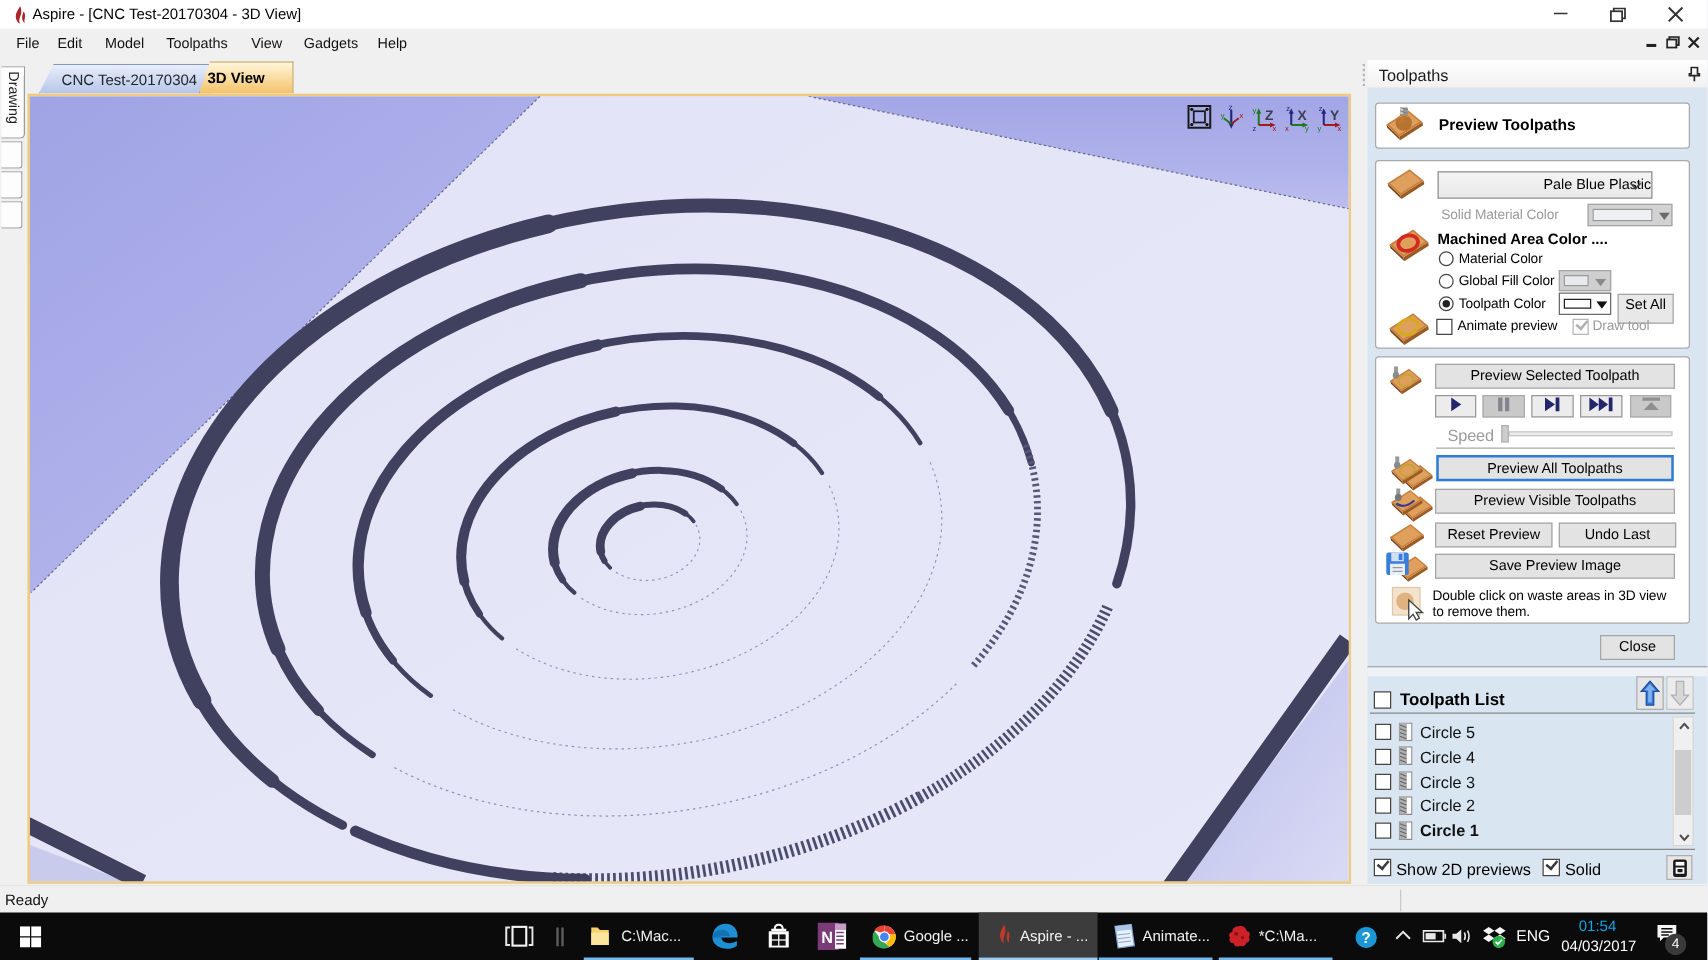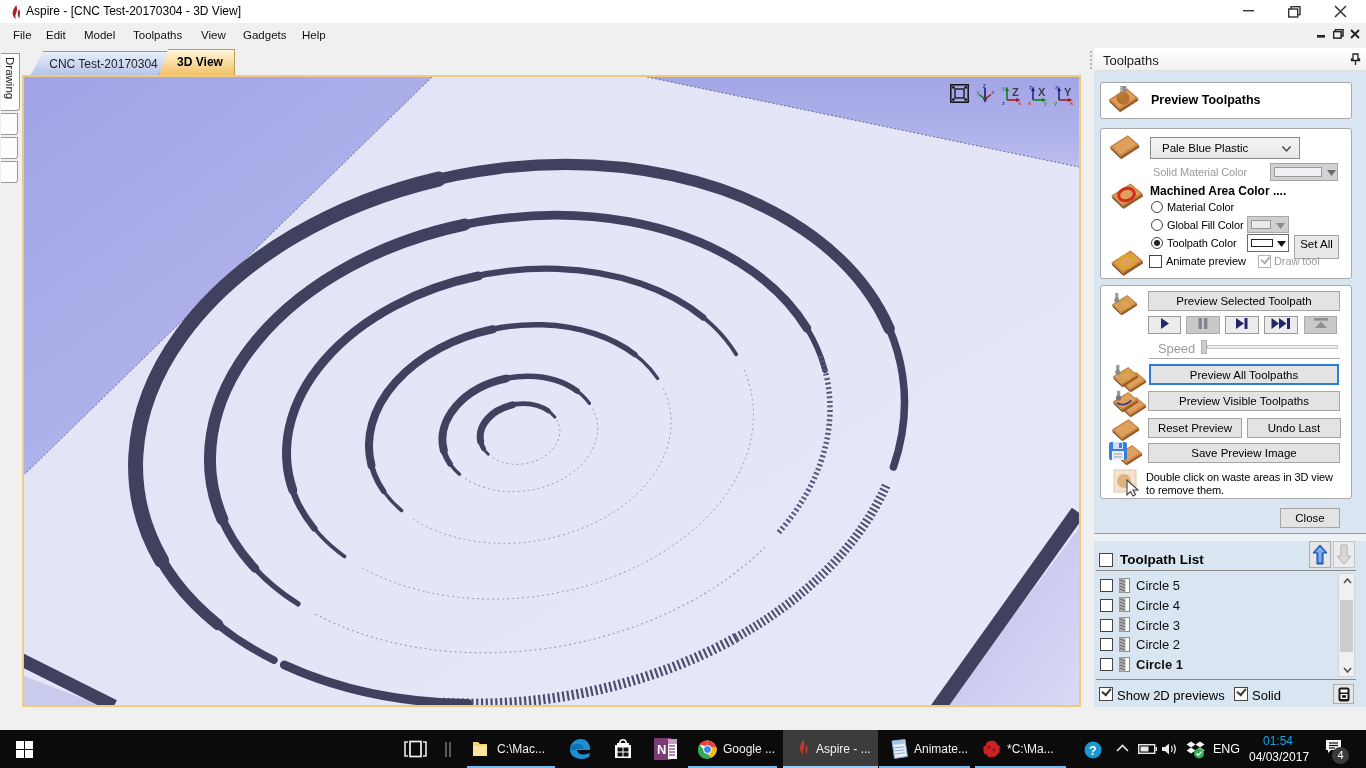--- a/index.html
+++ b/index.html
@@ -3,21 +3,21 @@
 <style>
 *{margin:0;padding:0;box-sizing:border-box}
 html,body{width:1366px;height:768px;overflow:hidden}
 #root{position:relative;width:1366px;height:768px;font-family:"Liberation Sans",sans-serif;background:#f0f0f0}
 .abs{position:absolute}
 .titlebar{position:absolute;left:0;top:0;width:1366px;height:23px;background:#fff;font-size:12px;color:#000}
 .menubar{position:absolute;left:0;top:23px;width:1366px;height:25px;background:#f0f0f0;font-size:11.5px;color:#111}
 .menubar span{position:absolute;top:6px}
 .tabrow{position:absolute;left:0;top:48px;width:1090px;height:27px;background:#f0f0f0}
 .tab1{position:absolute;left:31px;top:3px;width:137px;height:24px;background:linear-gradient(#e8eefa,#b6c5e8);border:1px solid #8696bc;border-bottom:none;clip-path:polygon(0 100%,12px 0,100% 0,100% 100%);font-size:12px;color:#20242c;text-align:center;line-height:24px;padding-left:8px}
-.tab2{position:absolute;left:159px;top:1px;width:76px;height:26px;background:linear-gradient(#fff6dc,#f2c267);border:1px solid #c29b4a;border-bottom:none;clip-path:polygon(0 100%,9px 0,100% 0,100% 100%);font-size:12px;font-weight:bold;color:#000;text-align:center;line-height:25px;padding-left:6px}
+.tab2{position:absolute;left:159px;top:1px;width:76px;height:26px;background:linear-gradient(#fff6dc,#f2c267);border:1px solid #c29b4a;border-bottom:none;clip-path:polygon(0 100%,9px 0,100% 0,100% 100%);font-size:12px;font-weight:bold;color:#000;text-align:left;line-height:25px;padding-left:6px}
 .leftbar{position:absolute;left:0;top:48px;width:22px;height:660px;background:#f0f0f0}
 .drawtab{position:absolute;left:1px;top:5px;width:19px;height:58px;background:#fdfdfd;border:1px solid #9a9a9a;border-left:none;border-radius:0 0 4px 0}
 .drawtab span{position:absolute;left:3px;top:3px;font-size:11.5px;color:#222;writing-mode:vertical-lr}
 .sidebox{position:absolute;left:1px;width:17px;height:22px;background:#fdfdfd;border:1px solid #9a9a9a;border-left:none;border-radius:0 0 3px 0}
 .canvasbox{position:absolute;left:22px;top:75px;width:1059px;height:632px;border:2px solid #f0cb7e;background:#e3e4f6}
 .statusbar{position:absolute;left:0;top:708px;width:1366px;height:22px;background:#f0f0f0;border-top:1px solid #e5e5e5;font-size:12px;color:#111}
 .taskbar{position:absolute;left:0;top:730px;width:1366px;height:38px;background:#0c0b0b}
 .panelsep{position:absolute;left:1081px;top:48px;width:13px;height:660px;background:#f0f0f0}
 .panelhead{position:absolute;left:1094px;top:48px;width:272px;height:23px;background:linear-gradient(#ffffff,#f1f1f1);border-bottom:1px solid #e0e0e0;font-size:13px;color:#1a1a1a}
 .panelbody{position:absolute;left:1094px;top:71px;width:272px;height:636px;background:#d9e6f2}
@@ -222,21 +222,21 @@
         </g>
       </svg>
       <span class="abs" style="left:57px;top:22px;font-size:12.5px;font-weight:bold">Preview Toolpaths</span>
       <div class="wbox" style="left:6px;top:57px;width:252px;height:151px"></div>
       <svg class="abs" style="left:13px;top:62px" width="34" height="28" viewBox="0 0 36 30">
 <path d="M3 14.5 L14 25 L15 28 L4 17.5 Z" fill="#7a4418"></path>
 <path d="M14 25 L34 12.5 L34.5 15.5 L15 28 Z" fill="#9a5c24"></path>
 <path d="M3 14.5 L22 2.5 L34 12.5 L14 25 Z" fill="#c8803e"></path>
 <path d="M5.5 14.7 L22 4.2 L31.5 12.3 L14.2 23 Z" fill="#dfa05e"></path>
 </svg>
-      <div class="btn" style="left:56px;top:66px;width:150px;height:22px;background:linear-gradient(#f4f4f4,#e8e8e8);border-color:#8a8a8a;line-height:21px;text-align:left;padding-left:11px">Pale Blue Plastic<svg class="abs" style="right:8px;top:8px" width="9" height="6" viewBox="0 0 9 6">
+      <div class="btn" style="left:56px;top:66px;width:172px;height:22px;background:linear-gradient(#f4f4f4,#e8e8e8);border-color:#8a8a8a;line-height:21px;text-align:right;padding-left:11px">Pale Blue Plastic<svg class="abs" style="right:8px;top:8px" width="9" height="6" viewBox="0 0 9 6">
           <path d="M0.5 0.5 L4.5 5 L8.5 0.5" fill="none" stroke="#444" stroke-width="1.3"></path>
         </svg></div>
       <span class="glbl" style="left:59px;top:95px">Solid Material Color</span>
       <div class="abs" style="left:176px;top:92px;width:68px;height:18px;background:#d2d2d2;border:1px solid #a5a5a5">
 <div class="abs" style="left:3px;top:3px;width:48px;height:10px;background:#eef0f3;border:1px solid #999"></div>
 <svg class="abs" style="left:56px;top:6px" width="9" height="6" viewBox="0 0 9 6">
           <path d="M0 0 H9 L4.5 6 Z" fill="#6a6a6a"></path>
         </svg>
       </div>
       <svg class="abs" style="left:14px;top:110px" width="37" height="30" viewBox="0 0 36 30">
@@ -438,20 +438,24 @@
       <span class="abs" style="left:158px;top:617px;font-size:13px">Solid</span>
       <div class="abs" style="left:239px;top:613px;width:21px;height:20px;background:#e6e6e6;border:1px solid #adadad">
         <svg class="abs" style="left:4px;top:2px" width="12" height="15" viewBox="0 0 12 15">
           <rect x="0.5" y="0.5" width="11" height="14" rx="2" fill="#1a1a1a"></rect>
           <rect x="2.5" y="2.5" width="7" height="3" fill="#fff"></rect>
           <rect x="2.5" y="7" width="7" height="5" fill="#fff"></rect>
           <rect x="4" y="8.2" width="4" height="2.6" fill="#1a1a1a"></rect>
         </svg>
       </div>
     </div>
+<div class="statusbar">
+      <span class="abs" style="left:4px;top:4px">Ready</span>
+<div class="abs" style="left:1120px;top:3px;width:1px;height:17px;background:#c8c8c8"></div>
+    </div>
 <div class="taskbar">
       <svg class="abs" style="left:16px;top:11px" width="17" height="17" viewBox="0 0 17 17">
         <rect x="0" y="0" width="8" height="8" fill="#fff"></rect>
         <rect x="9" y="0" width="8" height="8" fill="#fff"></rect>
         <rect x="0" y="9" width="8" height="8" fill="#fff"></rect>
         <rect x="9" y="9" width="8" height="8" fill="#fff"></rect>
       </svg>
       <svg class="abs" style="left:404px;top:9px" width="23" height="20" viewBox="0 0 23 20">
         <path d="M4 3 L1 3 L1 17 L4 17 M19 3 L22 3 L22 17 L19 17" fill="none" stroke="#e8e8e8" stroke-width="1.6"></path>
         <rect x="6" y="2.5" width="11" height="15" fill="none" stroke="#f2f2f2" stroke-width="1.7"></rect>

